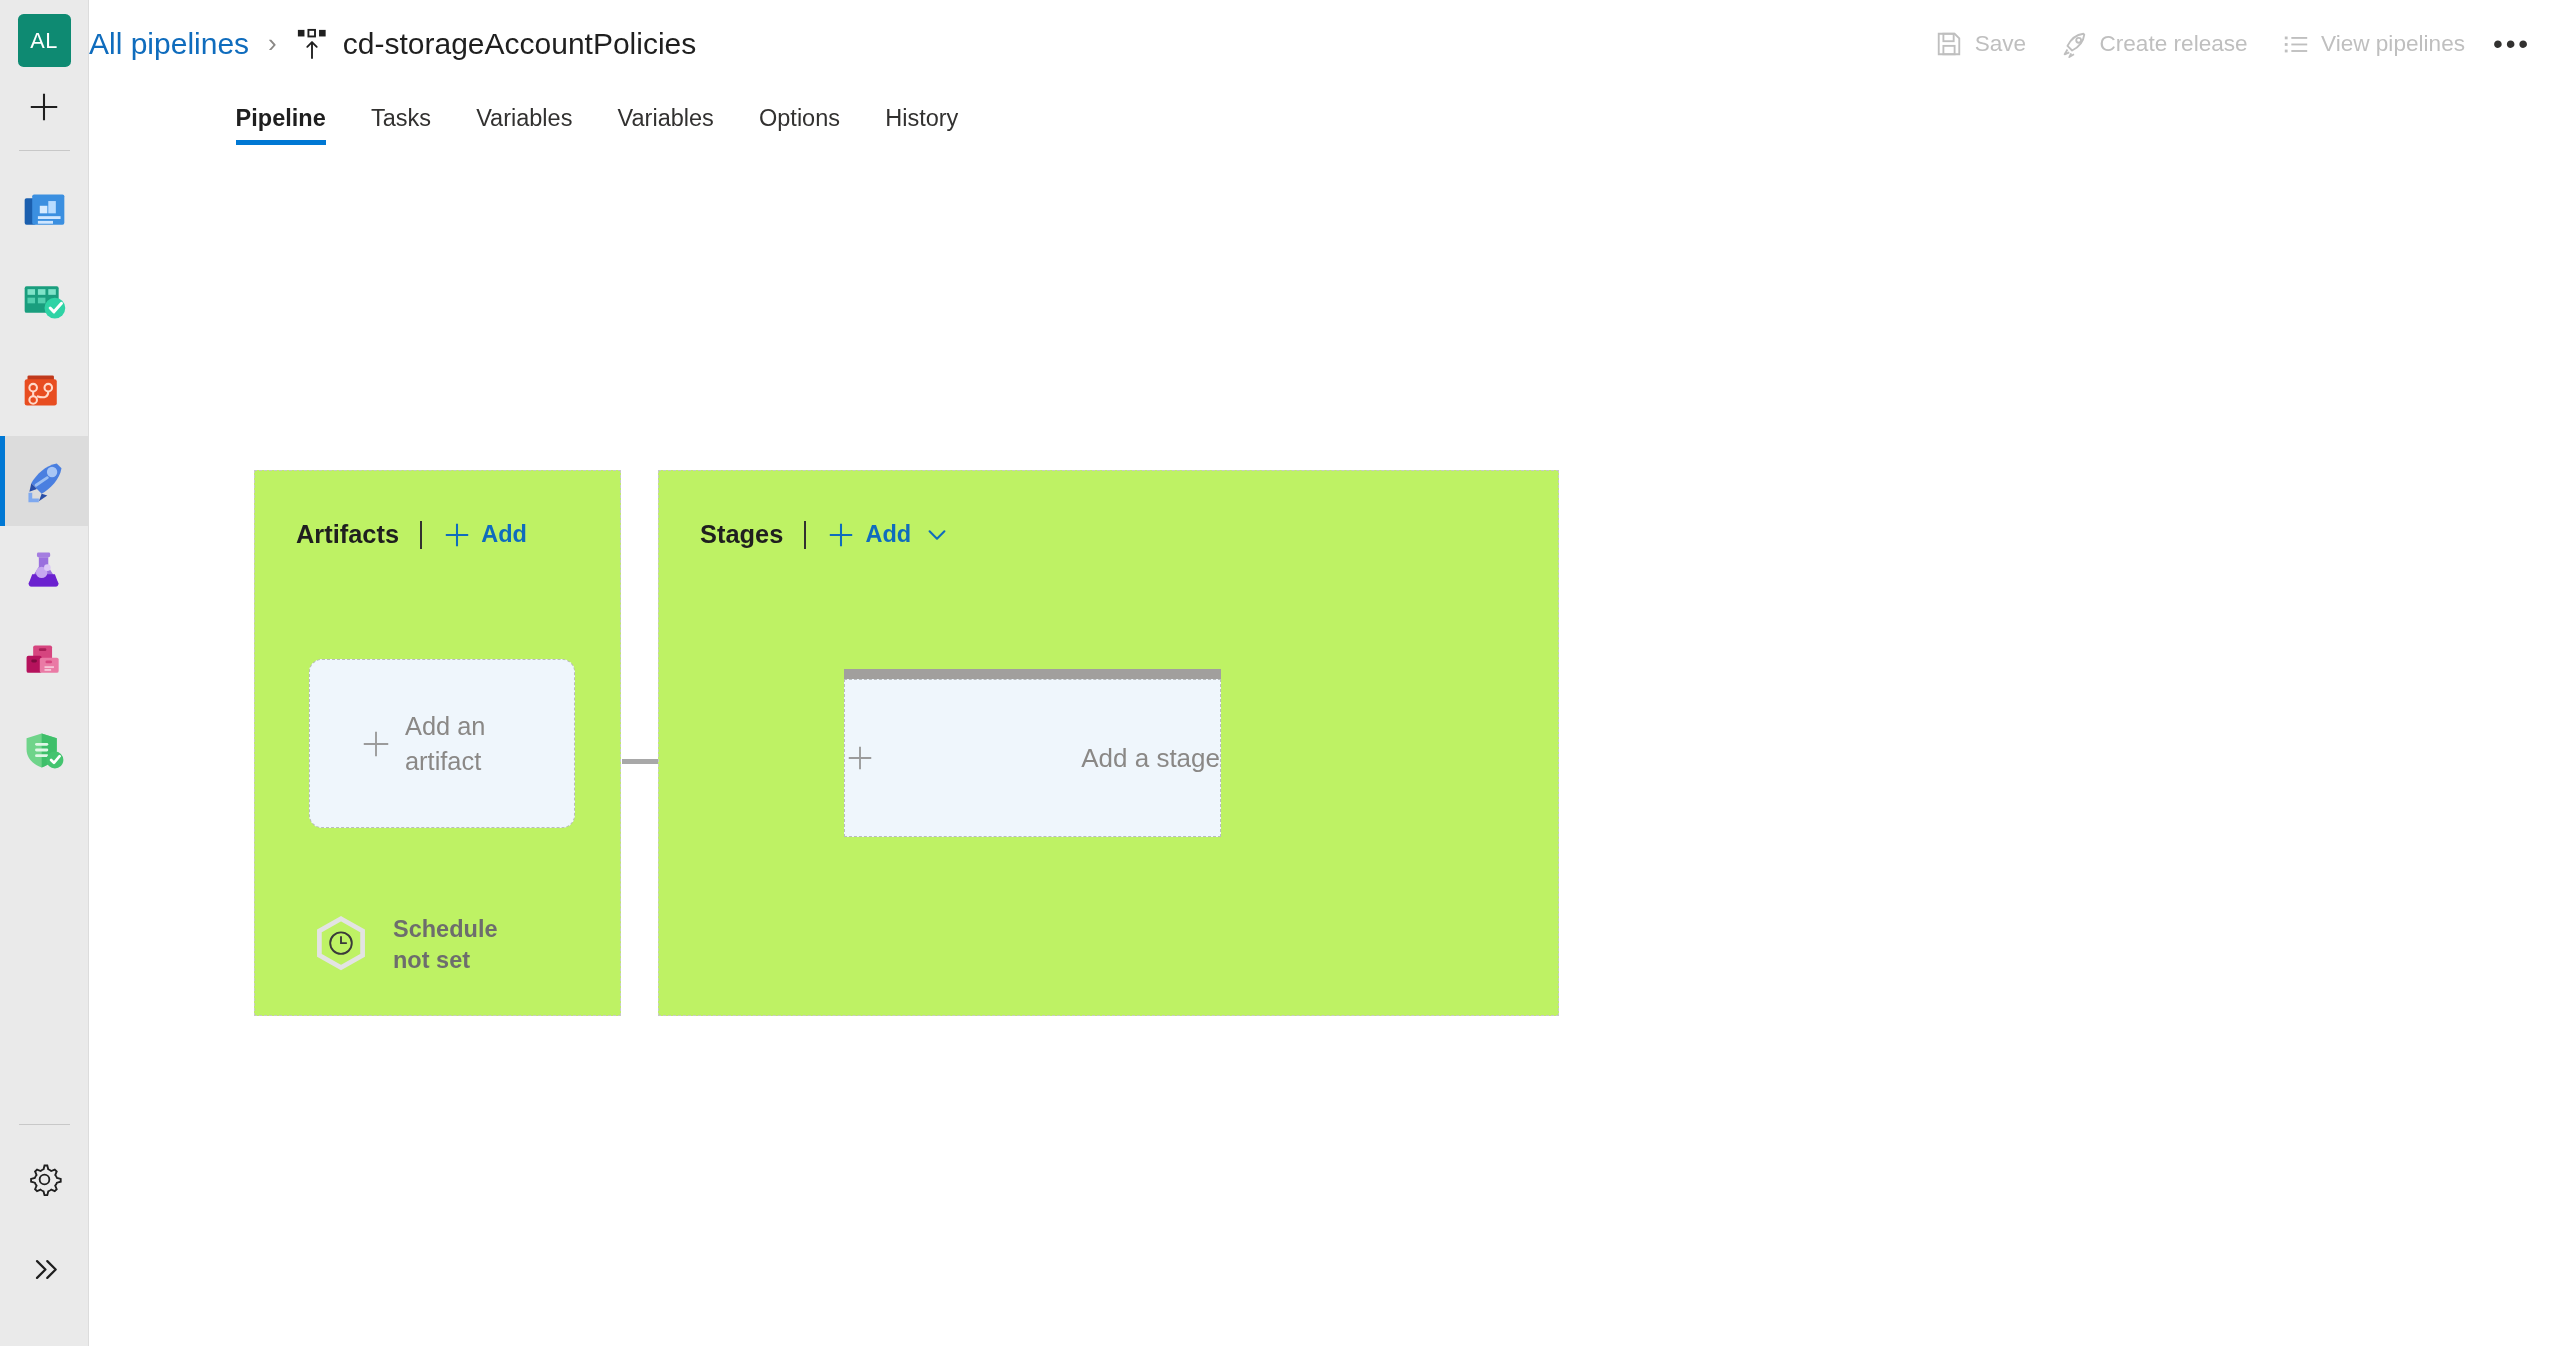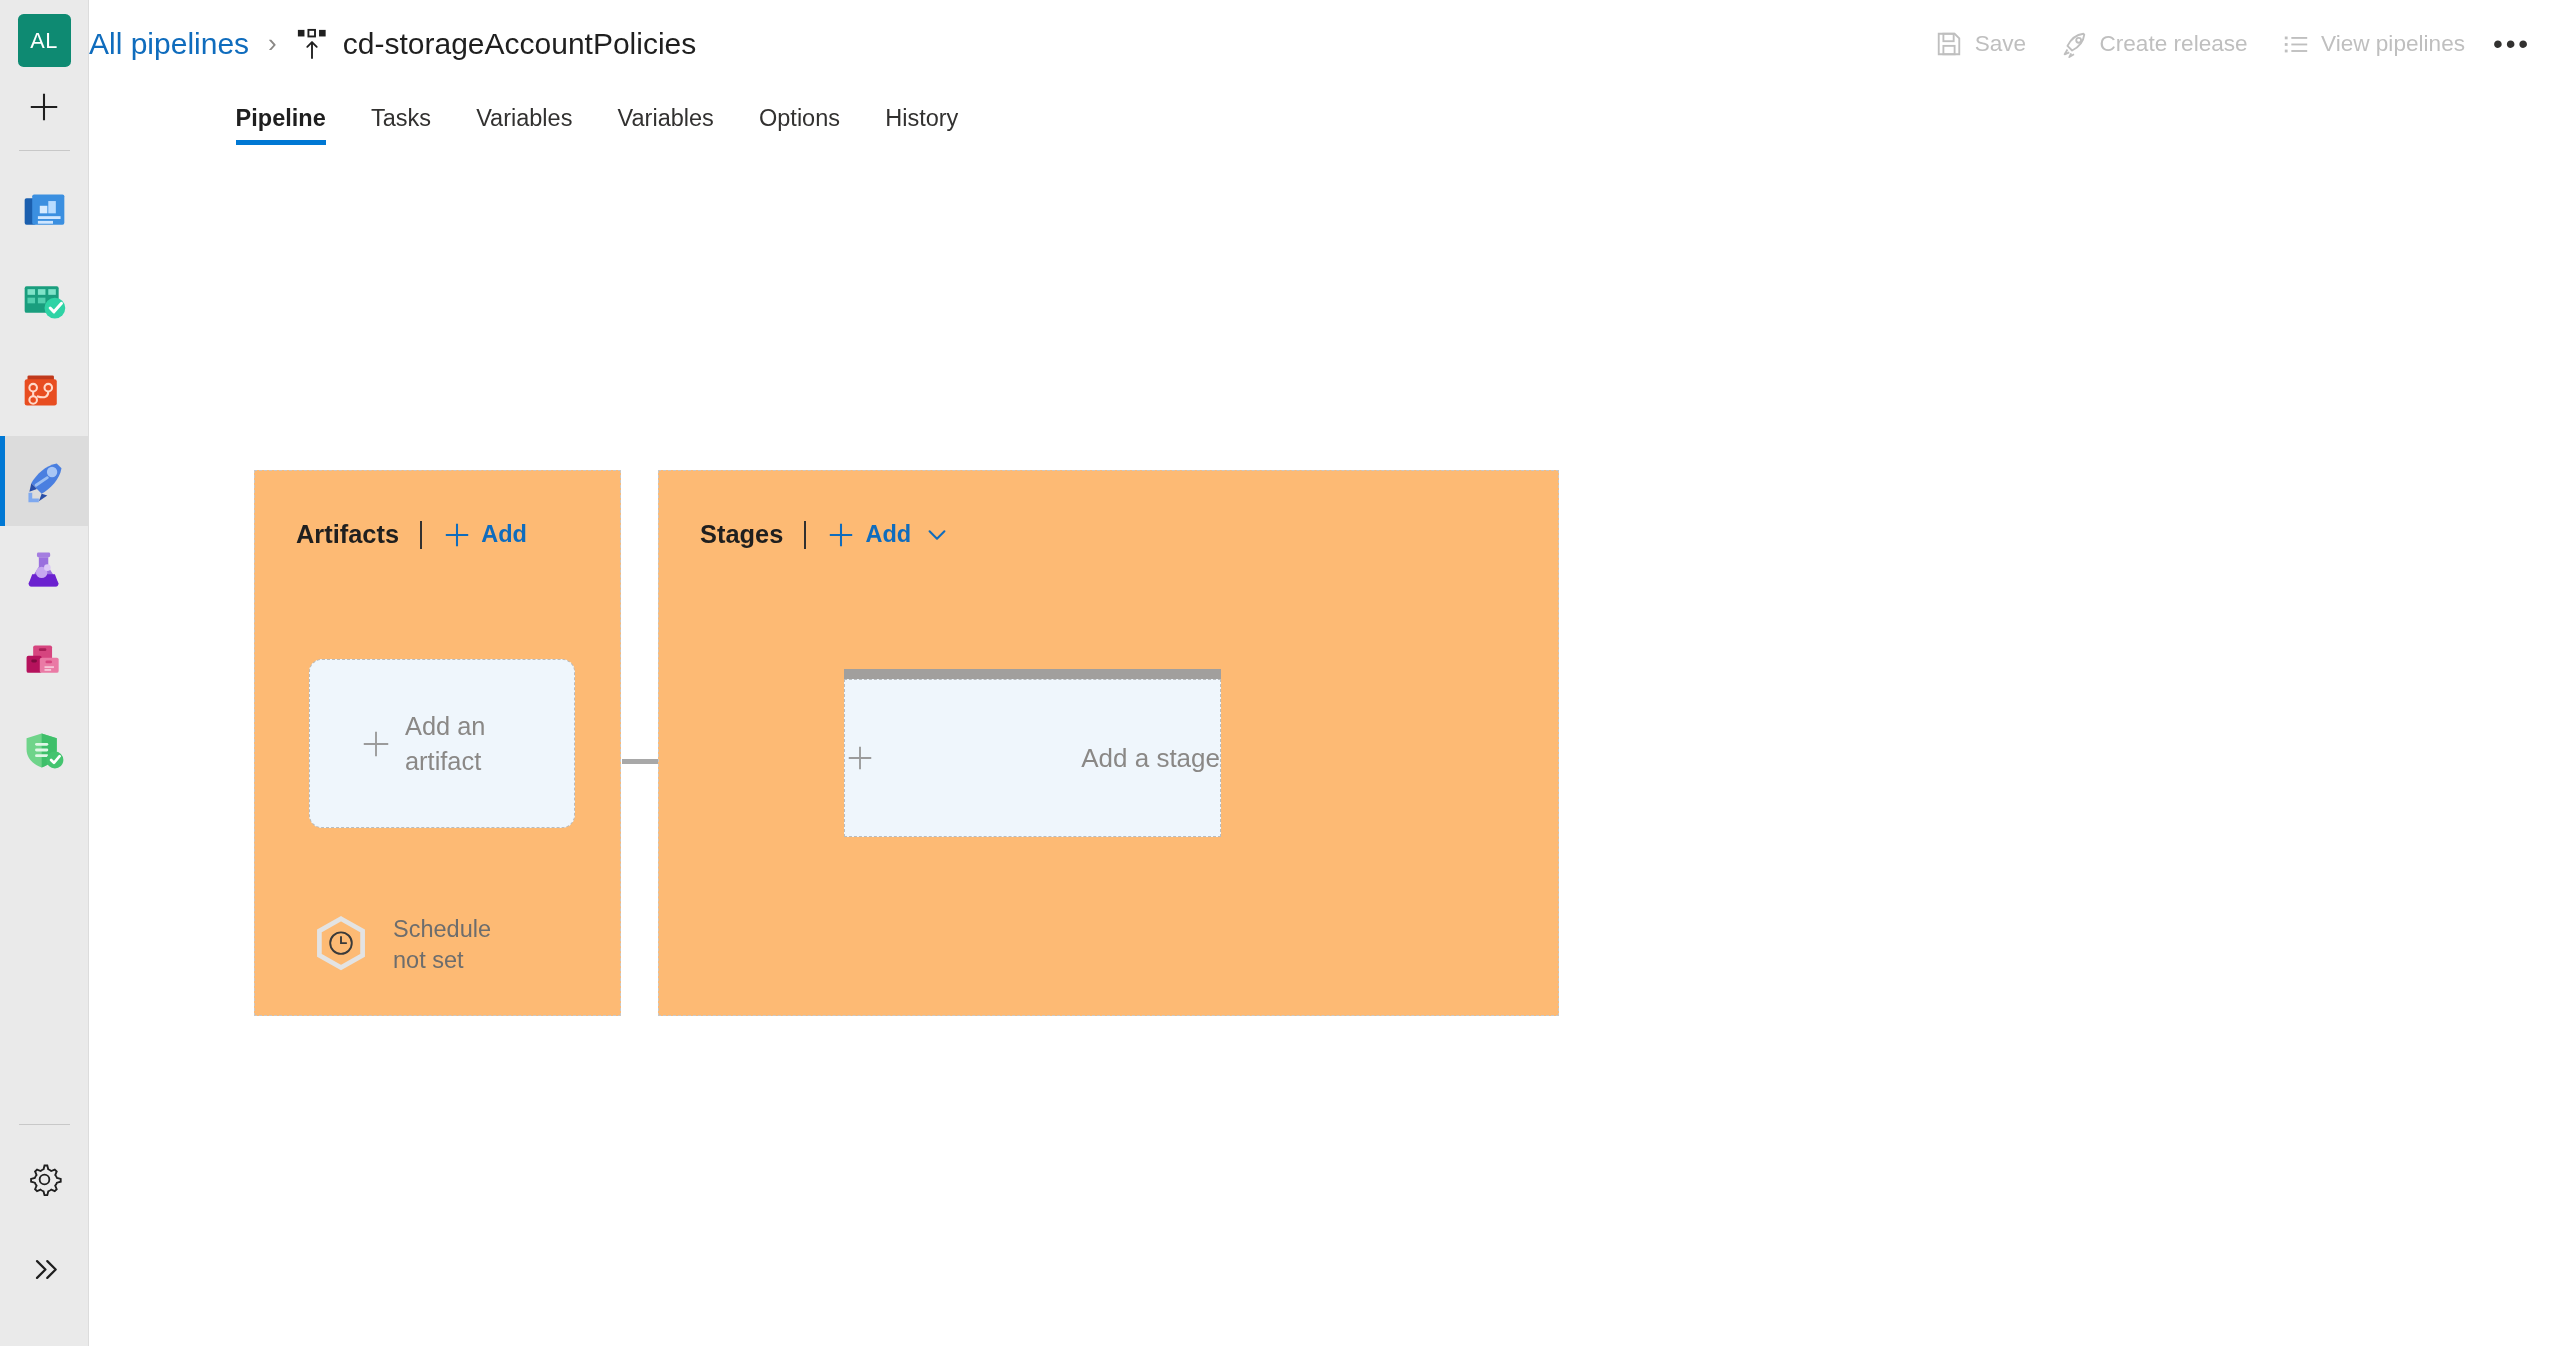--- a/index.html
+++ b/index.html
@@ -92,21 +92,21 @@
     background:#f3f2f1; height:72px;
     display:flex; align-items:center;
     padding-left:115px; gap:21px;
   }
   .banner-text { font-size:22.6px; color:#323130; }
 
   
   .canvas { position:relative; width:100%; height:1130px; background:#fff; }
 
   .panel {
-    position:absolute; border:1.9px dashed #c8c8c8; background:#fdba74;
+    position:absolute; border:1.9px dashed #c8c8c8; background:#bef264;
   }
   .panel-artifacts { left:165px; top:325px; width:367px; height:546px; }
   .panel-stages  { left:569px; top:325px; width:901px; height:546px; }
 
   .panel-head {
     display:flex; align-items:center; gap:0;
     padding-left:41px; padding-top:49px;
   }
   .panel-title { font-size:25.4px; font-weight:bold; color:#1f1f1f; }
   .head-sep { width:1.9px; height:28px; background:#323130; margin:0 21px; }
@@ -127,21 +127,21 @@
   }
   .add-artifact-label {
     font-size:25.4px; color:#8a8886; line-height:1.35; max-width:141px;
   }
 
   
   .schedule {
     position:absolute; left:55px; top:443px;
     display:flex; align-items:center; gap:21px; cursor:pointer;
   }
-  .schedule-label { font-size:23.5px; color:#6d6d6d; line-height:1.3; }
+  .schedule-label { font-size:23.5px; color:#6d6d6d; line-height:1.3;font-weight:bold; }
 
   
   .connector {
     position:absolute; left:533px; top:614px;
     width:38px; height:4.7px; background:#a8a8a8;
   }
 
   
   .stage-wrap { position:absolute; left:185px; top:198px; width:377px; }
   .stage-topbar { width:377px; height:10.4px; background:#a19f9d; }

